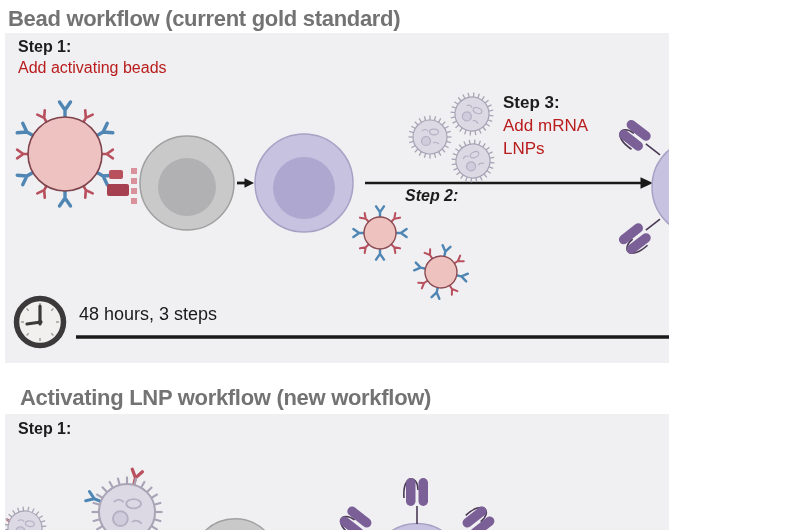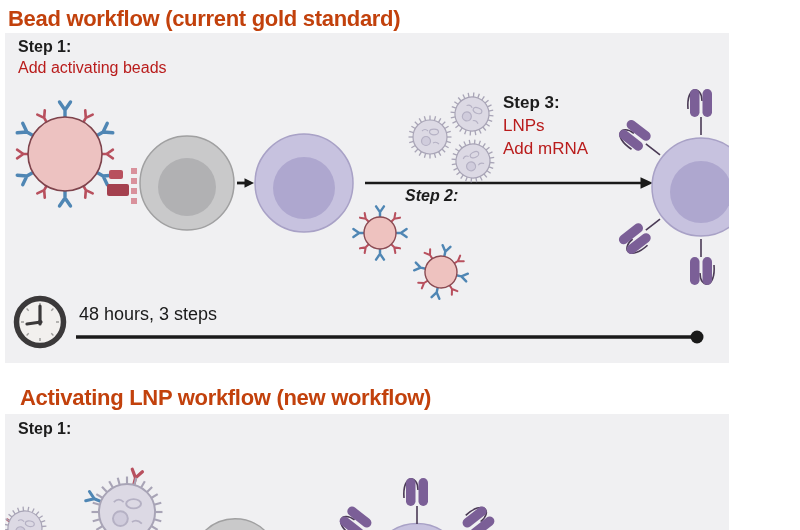--- a/index.html
+++ b/index.html
@@ -3,26 +3,26 @@
 <meta charset="utf-8">
 <style>
   html,body{margin:0;padding:0;}
   body{
     width:800px;height:530px;position:relative;overflow:hidden;
     background:#ffffff;color:#1a1a1a;
     font-family:"Liberation Sans", sans-serif;
   }
   .title{
     position:absolute;left:8px;margin:0;
-    font-size:22px;font-weight:700;letter-spacing:-0.3px;color:#c2410c;
+    font-size:22px;font-weight:700;letter-spacing:-0.3px;color:#737373;
   }
   #title1{top:6px;}
   #title2{top:385px;margin-left:12px;}
   .panel{
-    position:absolute;left:5px;width:724px;background:#f0f0f2;overflow:hidden;
+    position:absolute;left:5px;width:664px;background:#f0f0f2;overflow:hidden;
   }
   #panel1{top:33px;height:330px;}
   #panel2{top:414px;height:116px;}
   .panel svg{position:absolute;left:0;top:0;}
   .txt{position:absolute;line-height:21px;}
   .step-label{font-weight:700;font-size:16px;color:#1c1c1c;}
   .step-desc{font-size:16px;color:#b91c1c;}
   #step1-block-1{left:13px;top:3px;}
   #step3-block{left:498px;top:58px;line-height:23px;}
   #step3-block .step-label,#step3-block .step-desc{font-size:17px;}
@@ -167,22 +167,22 @@
       <circle cx="692" cy="304" r="6.5" fill="#1a1a1a"></circle>
     </g>
   </svg>
 
   <div class="txt" id="step1-block-1">
     <div class="step-label">Step 1:</div>
     <div class="step-desc">Add activating beads</div>
   </div>
   <div class="txt" id="step3-block">
     <div class="step-label">Step 3:</div>
+    <div class="step-desc">Add mRNA</div>
     <div class="step-desc">LNPs</div>
-    <div class="step-desc">Add mRNA</div>
   </div>
   <div class="txt" id="step2-block">
     <div class="step-label">Step 2:</div>
   </div>
   <div class="txt" id="timeline-label">48 hours, 3 steps</div>
 </div>
 
 <h1 class="title" id="title2">Activating LNP workflow (new workflow)</h1>
 
 <div class="panel" id="panel2">

